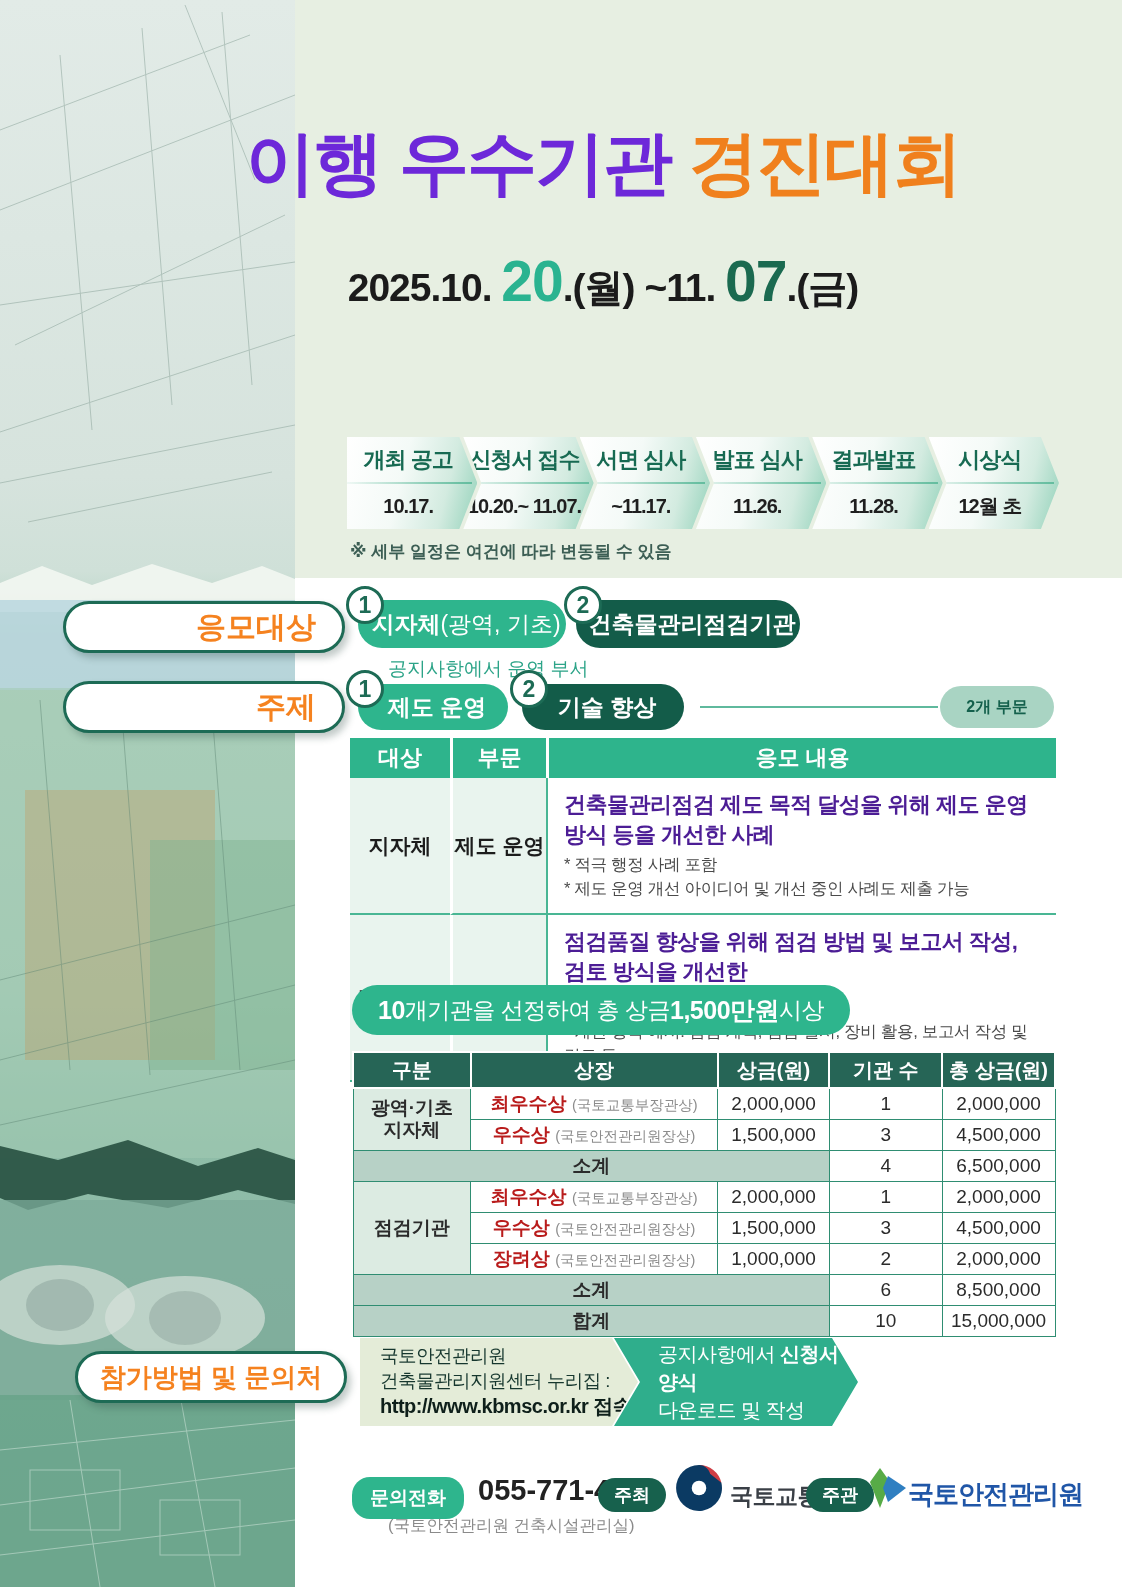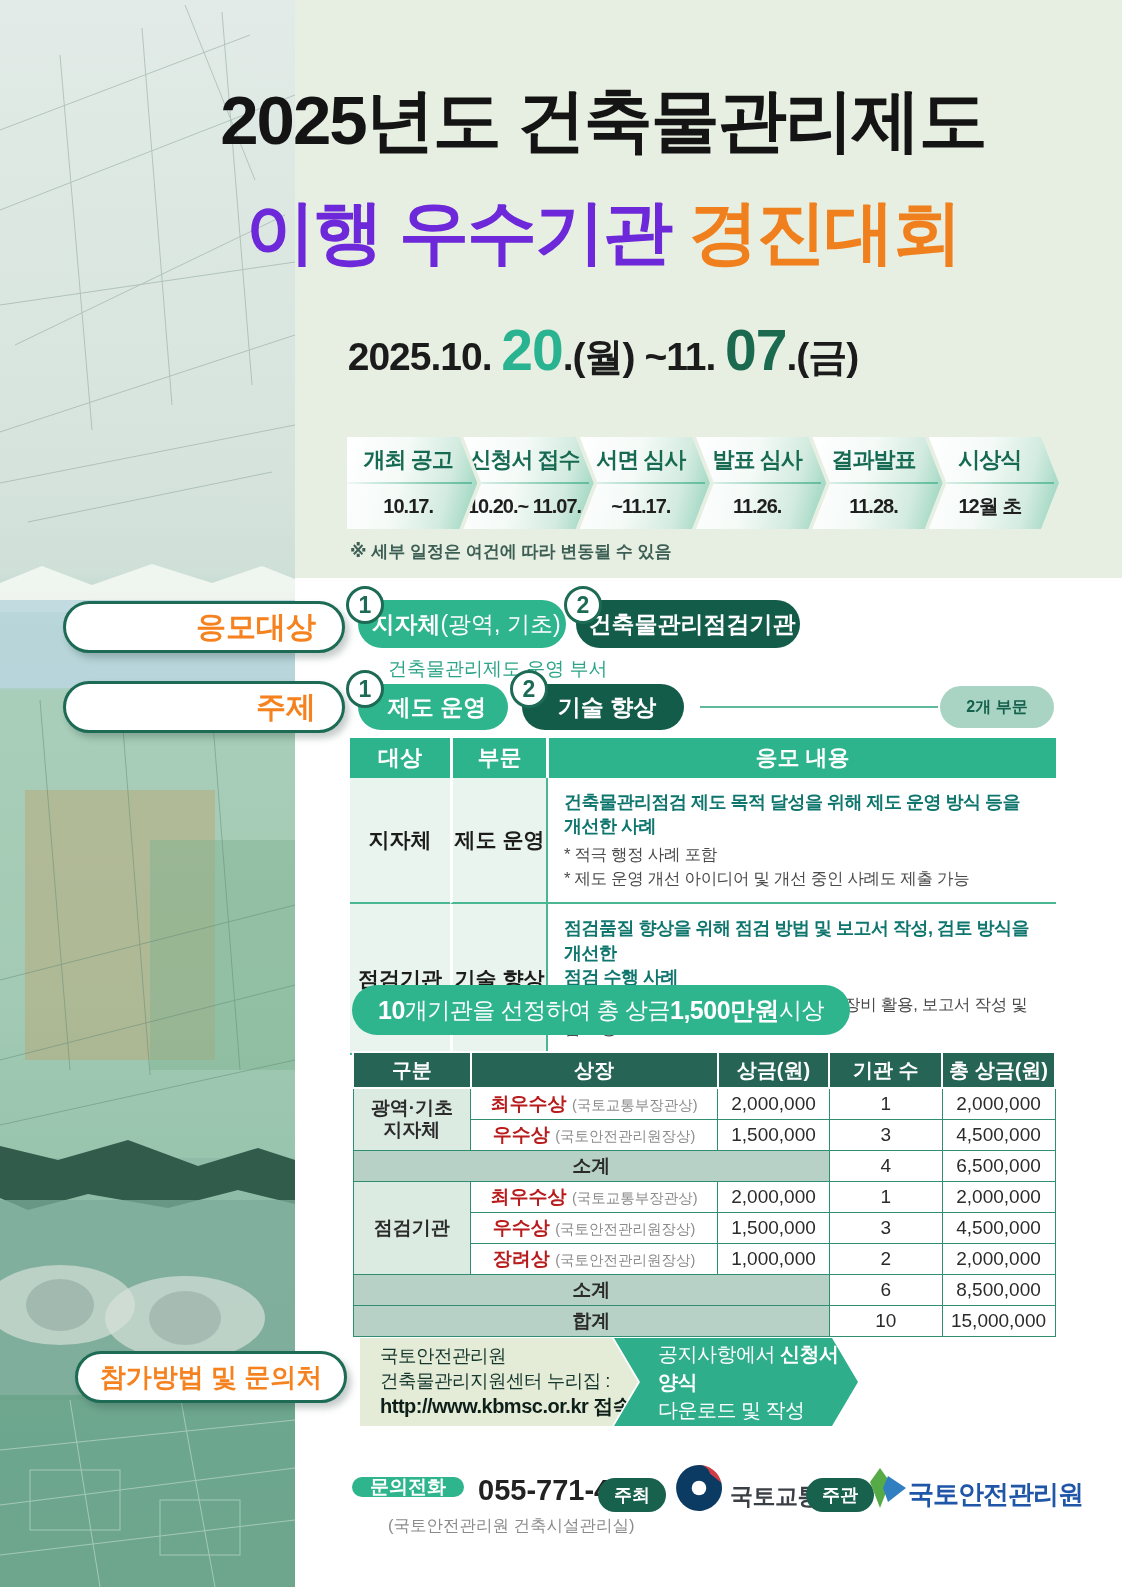--- a/index.html
+++ b/index.html
@@ -71,21 +71,21 @@
 
   
   .topic-table { position:absolute; left:350px; top:738px; width:706px; border-collapse:separate; border-spacing:0; z-index:5; }
   .topic-table th { background:#2eb48c; color:#ffffff; font-size:22px; font-weight:800; height:40px; }
   .topic-table th + th { border-left:3px solid #ffffff; }
   .topic-table td { border-top:2px solid #49b694; border-bottom:2px solid #49b694; vertical-align:middle; }
   .topic-table tr + tr td { border-top:none; }
   .tt-target { width:100px; background:#e9f4ee; text-align:center; font-size:21px; font-weight:700; color:#1c1c1c; }
   .tt-cat { width:96px; background:#e9f4ee; text-align:center; font-size:21px; font-weight:700; color:#1c1c1c; border-left:3px solid #ffffff; }
   .tt-content { background:#ffffff; border-left:2px solid #49b694; padding:12px 16px; }
-  .tt-main { font-size:18px; font-weight:600; color:#0f766e; letter-spacing:-0.5px; line-height:1.35; }
+  .tt-main { font-size:22px; font-weight:600; color:#4c1d95; letter-spacing:-0.5px; line-height:1.35; }
   .tt-main b { font-weight:800; }
   .tt-note { font-size:16.5px; color:#4a4a4a; letter-spacing:-0.3px; line-height:1.45; margin-top:4px; }
 
   
   .awards-summary { position:absolute; left:352px; top:985px; height:50px; background:#2eb58d; border-radius:25px;
                     display:flex; align-items:center; padding:0 26px; color:#ffffff; font-size:23px; letter-spacing:-0.5px; z-index:5; white-space:nowrap; }
   .awards-summary b { font-weight:800; font-size:25px; }
   .awards-table { position:absolute; left:352px; top:1051px; width:704px; border-collapse:collapse; z-index:5; }
   .awards-table th { background:#266556; color:#ffffff; font-size:20px; font-weight:800; height:36px; border:2px solid #ffffff; }
   .awards-table td { border:1.5px solid #2f8d72; text-align:center; height:31px; font-size:19px; color:#2b2b2b; }
@@ -104,21 +104,21 @@
          clip-path:polygon(0 0,calc(100% - 26px) 0,100% 50%,calc(100% - 26px) 100%,0 100%,26px 50%); padding-left:44px; }
   .ps3 { width:278px; margin-left:-24px; background:#186a57; color:#ffffff;
          clip-path:polygon(0 0,calc(100% - 26px) 0,100% 50%,calc(100% - 26px) 100%,0 100%,26px 50%); padding-left:44px; }
   .ps1 .ln { font-size:18.5px; color:#16372e; line-height:1.35; letter-spacing:-0.5px; }
   .ps1 .ln.url { font-size:20px; font-weight:800; color:#0e1f1a; }
   .ps2 .ln, .ps3 .ln { font-size:20px; line-height:1.4; letter-spacing:-0.5px; }
   .ps2 b, .ps3 b { font-weight:800; }
 
   
   .f-pill { position:absolute; display:flex; align-items:center; justify-content:center; border-radius:18px; color:#ffffff; z-index:5; }
-  .fp-phone { left:352px; top:1477px; width:112px; height:20px; background:#2eb58d; font-size:19px; font-weight:700; }
+  .fp-phone { left:352px; top:1477px; width:112px; height:42px; background:#2eb58d; font-size:19px; font-weight:700; }
   .fp-host { left:598px; top:1478px; width:68px; height:34px; background:#17614d; font-size:18px; font-weight:700; }
   .fp-org  { left:806px; top:1478px; width:68px; height:34px; background:#17614d; font-size:18px; font-weight:700; }
   .f-phone-num { position:absolute; left:478px; top:1474px; font-size:29px; font-weight:800; color:#222222; letter-spacing:0px; z-index:5; }
   .f-phone-cap { position:absolute; left:388px; top:1515px; font-size:16.5px; color:#8a8a8a; z-index:5; }
   .f-host-name { position:absolute; left:730px; top:1481px; font-size:23px; font-weight:600; color:#3a3f46; letter-spacing:-0.5px; z-index:5; }
   .f-org-name { position:absolute; left:908px; top:1477px; font-size:26px; font-weight:800; color:#2056a7; letter-spacing:-1px; z-index:5; }
   .f-gov-logo { position:absolute; left:674px; top:1463px; z-index:5; }
   .f-kalis-logo { position:absolute; left:868px; top:1466px; z-index:5; }
 </style>
 </head>
@@ -169,21 +169,20 @@
           <path d="M180,1395 L215,1587"></path>
         <rect x="30" y="1470" width="90" height="60"></rect>
           <rect x="160" y="1500" width="80" height="55"></rect>
       </g>
     </svg>
   </div>
 
   <div class="top-panel"></div>
 
   <div class="title-wrap">
-    <div class="title-l1">2025년도 건축물관리제도</div>
     <div class="title-l2">
       <span class="green">이행 우수기관 </span><span class="orange">경진대회</span>
     </div>
     <div class="date-line">
       <span>2025.10. </span><span class="big1">20</span><span>.(월) ~11. </span><span class="big2">07</span><span>.(금)</span>
     </div>
   </div>
 
   <div class="timeline">
     <div class="tstep first">
@@ -214,21 +213,21 @@
   <div class="tl-note">※ 세부 일정은 여건에 따라 변동될 수 있음</div>
 
   <div class="sec-pill sp-eligibility">응모대상</div>
   <div class="num-pill light p-el1">
     <span class="bold">지자체</span>
       <span>(광역, 기초)</span>
   </div>
   <div class="num-badge nb-el1">1</div>
   <div class="num-pill dark p-el2">건축물관리점검기관</div>
   <div class="num-badge nb-el2">2</div>
-  <div class="el-caption">건축물관리제도 운영 부서</div>
+  <div class="el-caption">공지사항에서 운영 부서</div>
 
   <div class="sec-pill sp-topic">주제</div>
   <div class="num-pill light p-tp1">제도 운영</div>
   <div class="num-badge nb-tp1">1</div>
   <div class="num-pill dark p-tp2">기술 향상</div>
   <div class="num-badge nb-tp2">2</div>
   <div class="topic-line"></div>
   <div class="topic-badge">2개 부문</div>
 
   <table class="topic-table">

